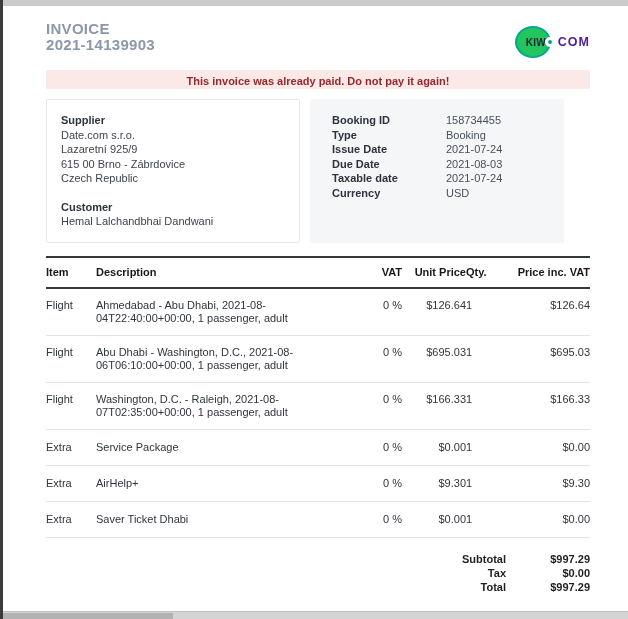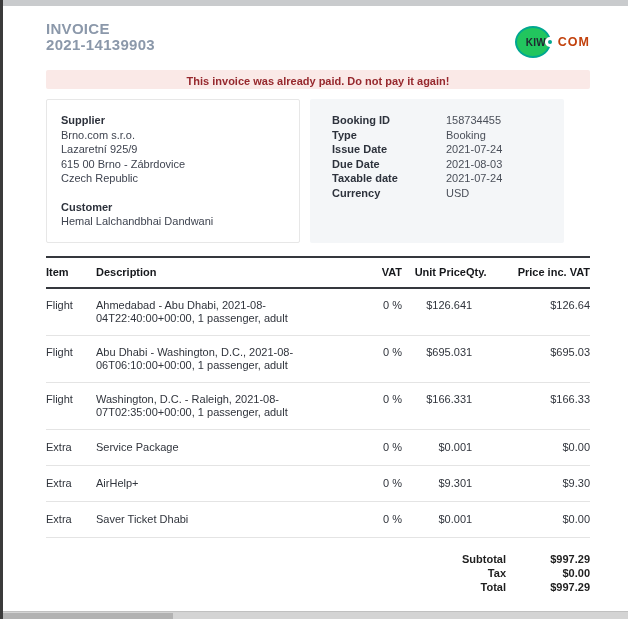--- a/index.html
+++ b/index.html
@@ -26,21 +26,21 @@
   .title { font-weight:bold; font-size:15px; line-height:16px; color:#8b98aa; letter-spacing:0.3px; }
 
   .logo { display:flex; align-items:center; margin-top:5px; }
   .logo-circle {
     width:36px; height:32px; border:2px solid #00a791; border-radius:50%;
     display:flex; align-items:center; justify-content:flex-end;
     font-weight:bold; font-size:10px; color:#202731; letter-spacing:0.2px;
     background:#22c55e;
   }
   .logo-dot { width:4px; height:4px; background:#00a791; border-radius:50%; margin-left:-3px; box-shadow:0 0 0 3px #fff; position:relative; z-index:2; }
-  .logo-suffix { font-weight:bold; font-size:12.5px; color:#c2410c; margin-left:6px; letter-spacing:1px; }
+  .logo-suffix { font-weight:bold; font-size:12.5px; color:#4c1d95; margin-left:6px; letter-spacing:1px; }
 
   
   .banner {
     background:#fae9e7; color:#96282d;
     font-weight:bold; font-size:11px; text-align:center;
     padding:5px 0 2px; border-radius:2px;
   }
 
   
   .boxes { display:flex; gap:10px; margin-top:10px; }
@@ -100,21 +100,21 @@
   </div>
 
   <div class="banner">
     <span>This invoice was already paid. Do not pay it again!</span>
   </div>
 
   <div class="boxes">
 
     <div class="box supplier-box">
       <div class="box-heading">Supplier</div>
-      <div class="addr-line">Brno.com s.r.o.</div>
+      <div class="addr-line">Date.com s.r.o.</div>
       <div class="addr-line">Lazaretní 925/9</div>
       <div class="addr-line">615 00 Brno - Zábrdovice</div>
       <div class="addr-line">Czech Republic</div>
       <div class="box-heading customer-heading">Customer</div>
       <div class="addr-line">Hemal Lalchandbhai Dandwani</div>
     </div>
 
     <div class="box booking-box">
       <div class="kv-row">
         <div class="kv-label">Booking ID</div>

